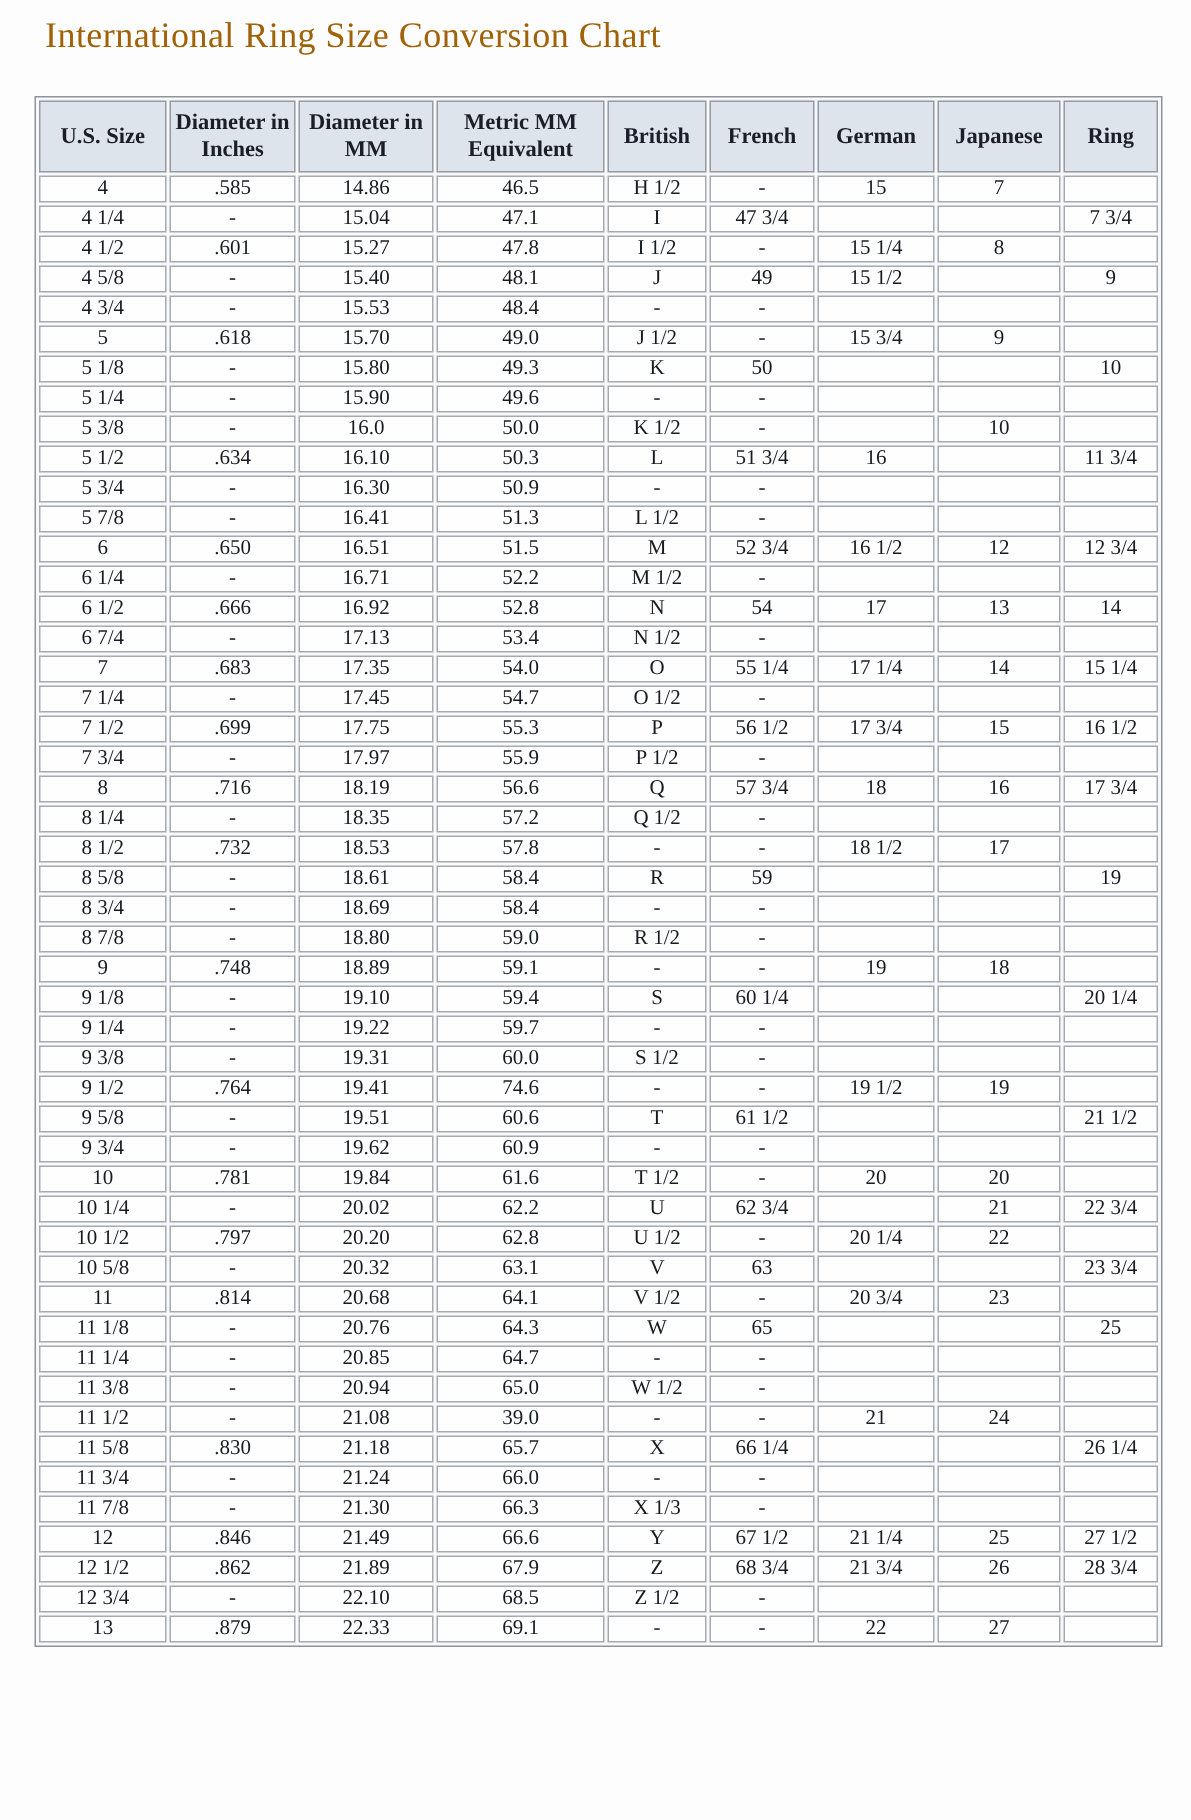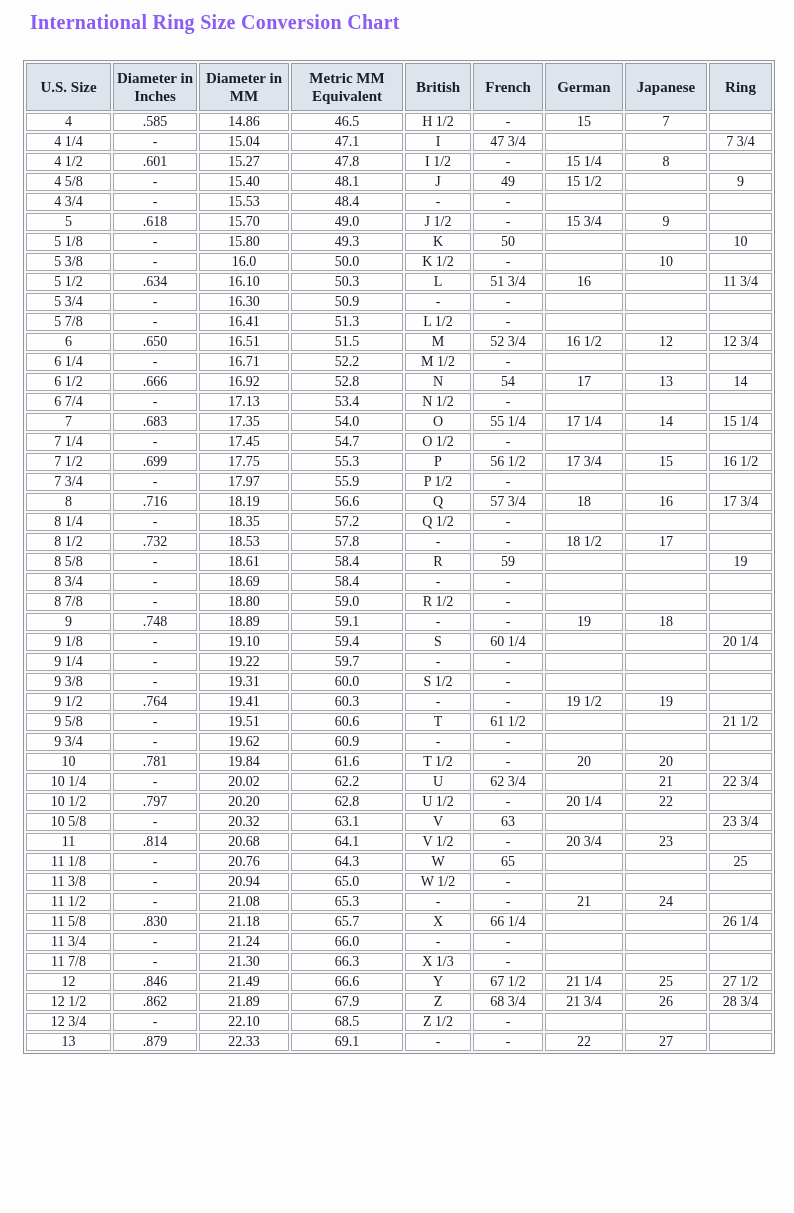--- a/index.html
+++ b/index.html
@@ -9,23 +9,23 @@
     font-family: "Liberation Serif", serif;
   }
   .page {
     width: 794px;
     height: 1213px;
     box-sizing: border-box;
     background: #fdfdfd;
     overflow: hidden;
   }
   .page-title {
-    font-size: 20px;
-    font-weight: bold;
-    color: #8b5cf6;
+    font-size: 24px;
+    font-weight: normal;
+    color: #a16207;
     margin: 0;
     padding: 11px 0 0 30px;
     letter-spacing: 0.3px;
   }
   table.ring-table {
     border-collapse: separate;
     border-spacing: 2px;
     table-layout: fixed;
     width: 748px;
     margin: 26px 4px 0 23px;
@@ -160,20 +160,31 @@
           <td>-</td>
           <td>15.80</td>
           <td>49.3</td>
           <td>K</td>
           <td>50</td>
           <td></td>
           <td></td>
           <td>10</td>
         </tr>
         <tr>
+          <td>5 1/4</td>
+          <td>-</td>
+          <td>15.90</td>
+          <td>49.6</td>
+          <td>-</td>
+          <td>-</td>
+          <td></td>
+          <td></td>
+          <td></td>
+        </tr>
+        <tr>
           <td>5 3/8</td>
           <td>-</td>
           <td>16.0</td>
           <td>50.0</td>
           <td>K 1/2</td>
           <td>-</td>
           <td></td>
           <td>10</td>
           <td></td>
         </tr>
@@ -405,21 +416,21 @@
           <td>S 1/2</td>
           <td>-</td>
           <td></td>
           <td></td>
           <td></td>
         </tr>
         <tr>
           <td>9 1/2</td>
           <td>.764</td>
           <td>19.41</td>
-          <td>60.3</td>
+          <td>74.6</td>
           <td>-</td>
           <td>-</td>
           <td>19 1/2</td>
           <td>19</td>
           <td></td>
         </tr>
         <tr>
           <td>9 5/8</td>
           <td>-</td>
           <td>19.51</td>
@@ -501,35 +512,46 @@
           <td>-</td>
           <td>20.76</td>
           <td>64.3</td>
           <td>W</td>
           <td>65</td>
           <td></td>
           <td></td>
           <td>25</td>
         </tr>
         <tr>
+          <td>11 1/4</td>
+          <td>-</td>
+          <td>20.85</td>
+          <td>64.7</td>
+          <td>-</td>
+          <td>-</td>
+          <td></td>
+          <td></td>
+          <td></td>
+        </tr>
+        <tr>
           <td>11 3/8</td>
           <td>-</td>
           <td>20.94</td>
           <td>65.0</td>
           <td>W 1/2</td>
           <td>-</td>
           <td></td>
           <td></td>
           <td></td>
         </tr>
         <tr>
           <td>11 1/2</td>
           <td>-</td>
           <td>21.08</td>
-          <td>65.3</td>
+          <td>39.0</td>
           <td>-</td>
           <td>-</td>
           <td>21</td>
           <td>24</td>
           <td></td>
         </tr>
         <tr>
           <td>11 5/8</td>
           <td>.830</td>
           <td>21.18</td>

